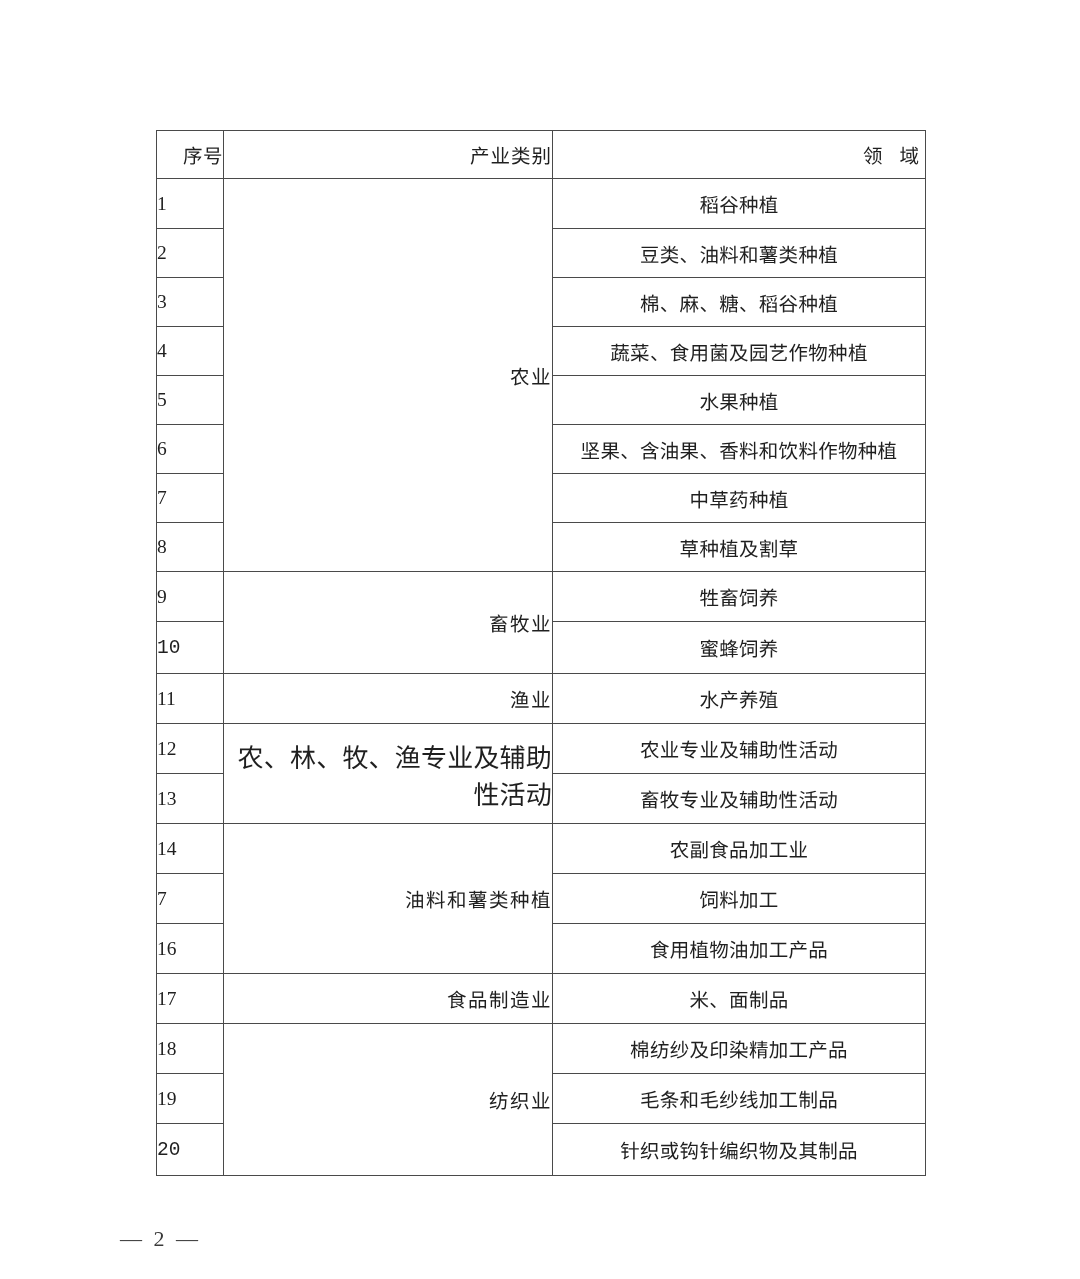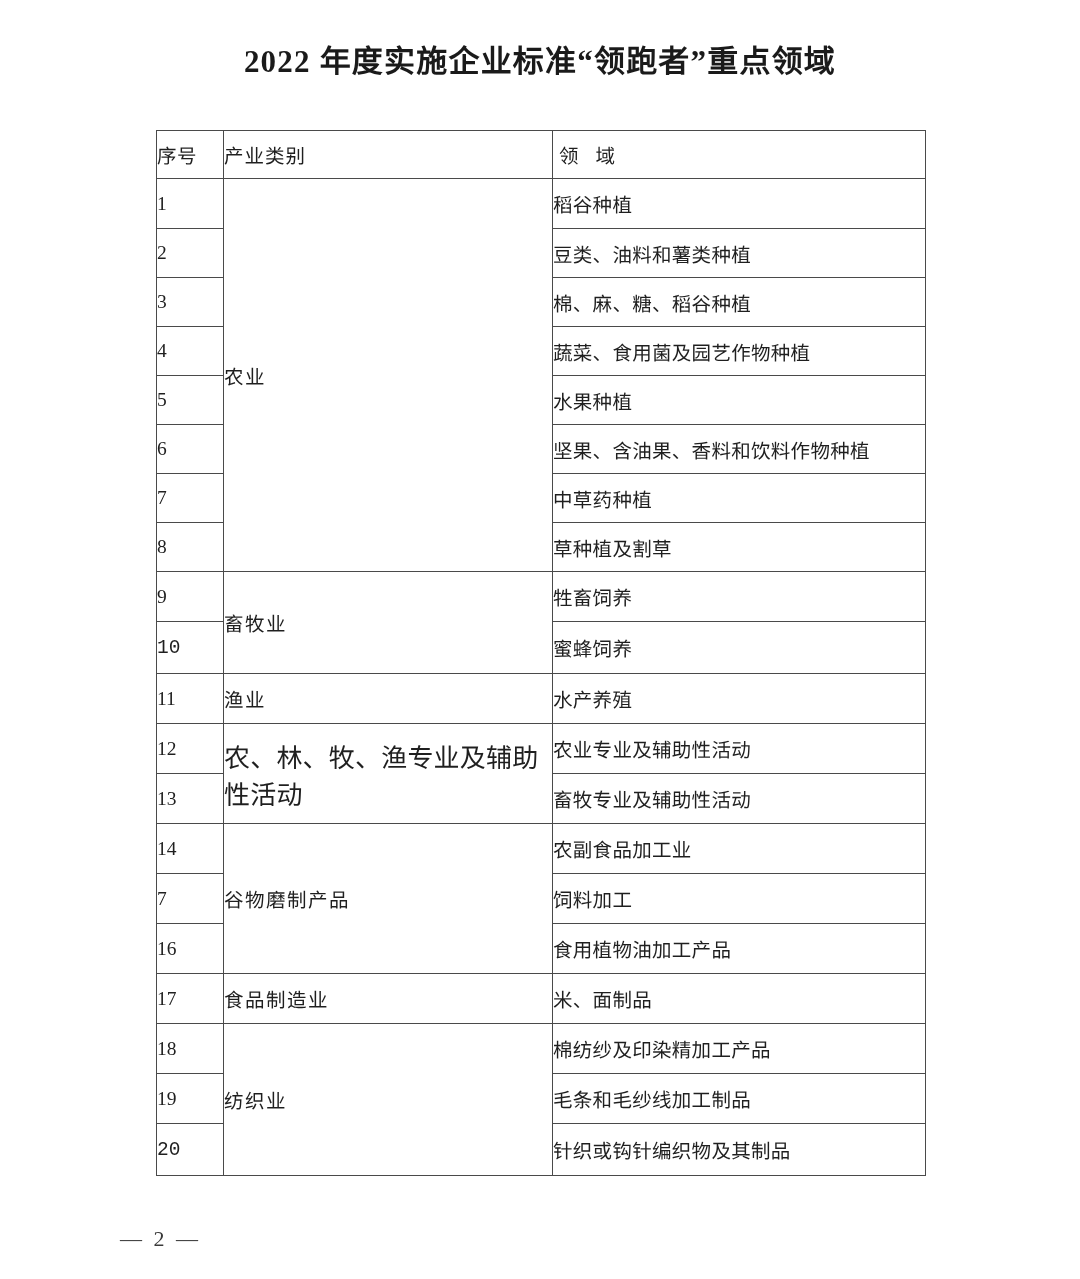--- a/index.html
+++ b/index.html
@@ -62,49 +62,49 @@
   }
 
   
   col.c-seq   { width: 67px; }
   col.c-cat   { width: 329px; }
   col.c-field { width: 373px; }
 
   
   .hdr-cell {
     height: 48px;
-    text-align: left;
+    text-align: right;
     font-size: 21px;
     letter-spacing: 1px;
   }
   .hdr-cell.seq { letter-spacing: 0.5px; }
   .hdr-cell.field { letter-spacing: 6px; padding-left: 6px; }
 
   
   .seq-cell {
     text-align: left;
     padding-left: 16px;
     font-size: 19px;
     font-family: "Liberation Serif", "DejaVu Serif", serif;
   }
 
   
   .cat-cell {
-    text-align: left;
+    text-align: right;
     font-size: 20px;
     letter-spacing: 1.5px;
   }
   .cat-cell.long {
     letter-spacing: 0.2px;
     font-size: 26px;
   }
 
   
   .field-cell {
-    text-align: left;
+    text-align: center;
     padding-left: 16px;
     font-size: 19.5px;
     letter-spacing: 0.3px;
   }
 
   
   .h50 { height: 50px; }
   .h49 { height: 49px; }
   .h52 { height: 52px; font-family: Liberation Mono, monospace; }
 
@@ -116,21 +116,20 @@
     letter-spacing: 3px;
     color: #3a3a3a;
     font-family: "Liberation Serif", "DejaVu Serif", serif;
   }
 </style>
 </head>
 <body>
 
 <div class="page">
 
-  <div class="doc-title">2022 年度实施企业标准“领跑者”重点领域</div>
 
   <div class="table-wrap">
     <table class="main-table">
       <colgroup>
         <col class="c-seq">
         <col class="c-cat">
         <col class="c-field">
       </colgroup>
       <thead>
         <tr>
@@ -196,21 +195,21 @@
           <td class="cat-cell long" rowspan="2">农、林、牧、渔专业及辅助性活动</td>
           <td class="field-cell">农业专业及辅助性活动</td>
         </tr>
         <tr>
           <td class="seq-cell h50">13</td>
           <td class="field-cell">畜牧专业及辅助性活动</td>
         </tr>
 
         <tr>
           <td class="seq-cell h50">14</td>
-          <td class="cat-cell" rowspan="3">谷物磨制产品</td>
+          <td class="cat-cell" rowspan="3">油料和薯类种植</td>
           <td class="field-cell">农副食品加工业</td>
         </tr>
         <tr>
           <td class="seq-cell h50">7</td>
           <td class="field-cell">饲料加工</td>
         </tr>
         <tr>
           <td class="seq-cell h50">16</td>
           <td class="field-cell">食用植物油加工产品</td>
         </tr>

